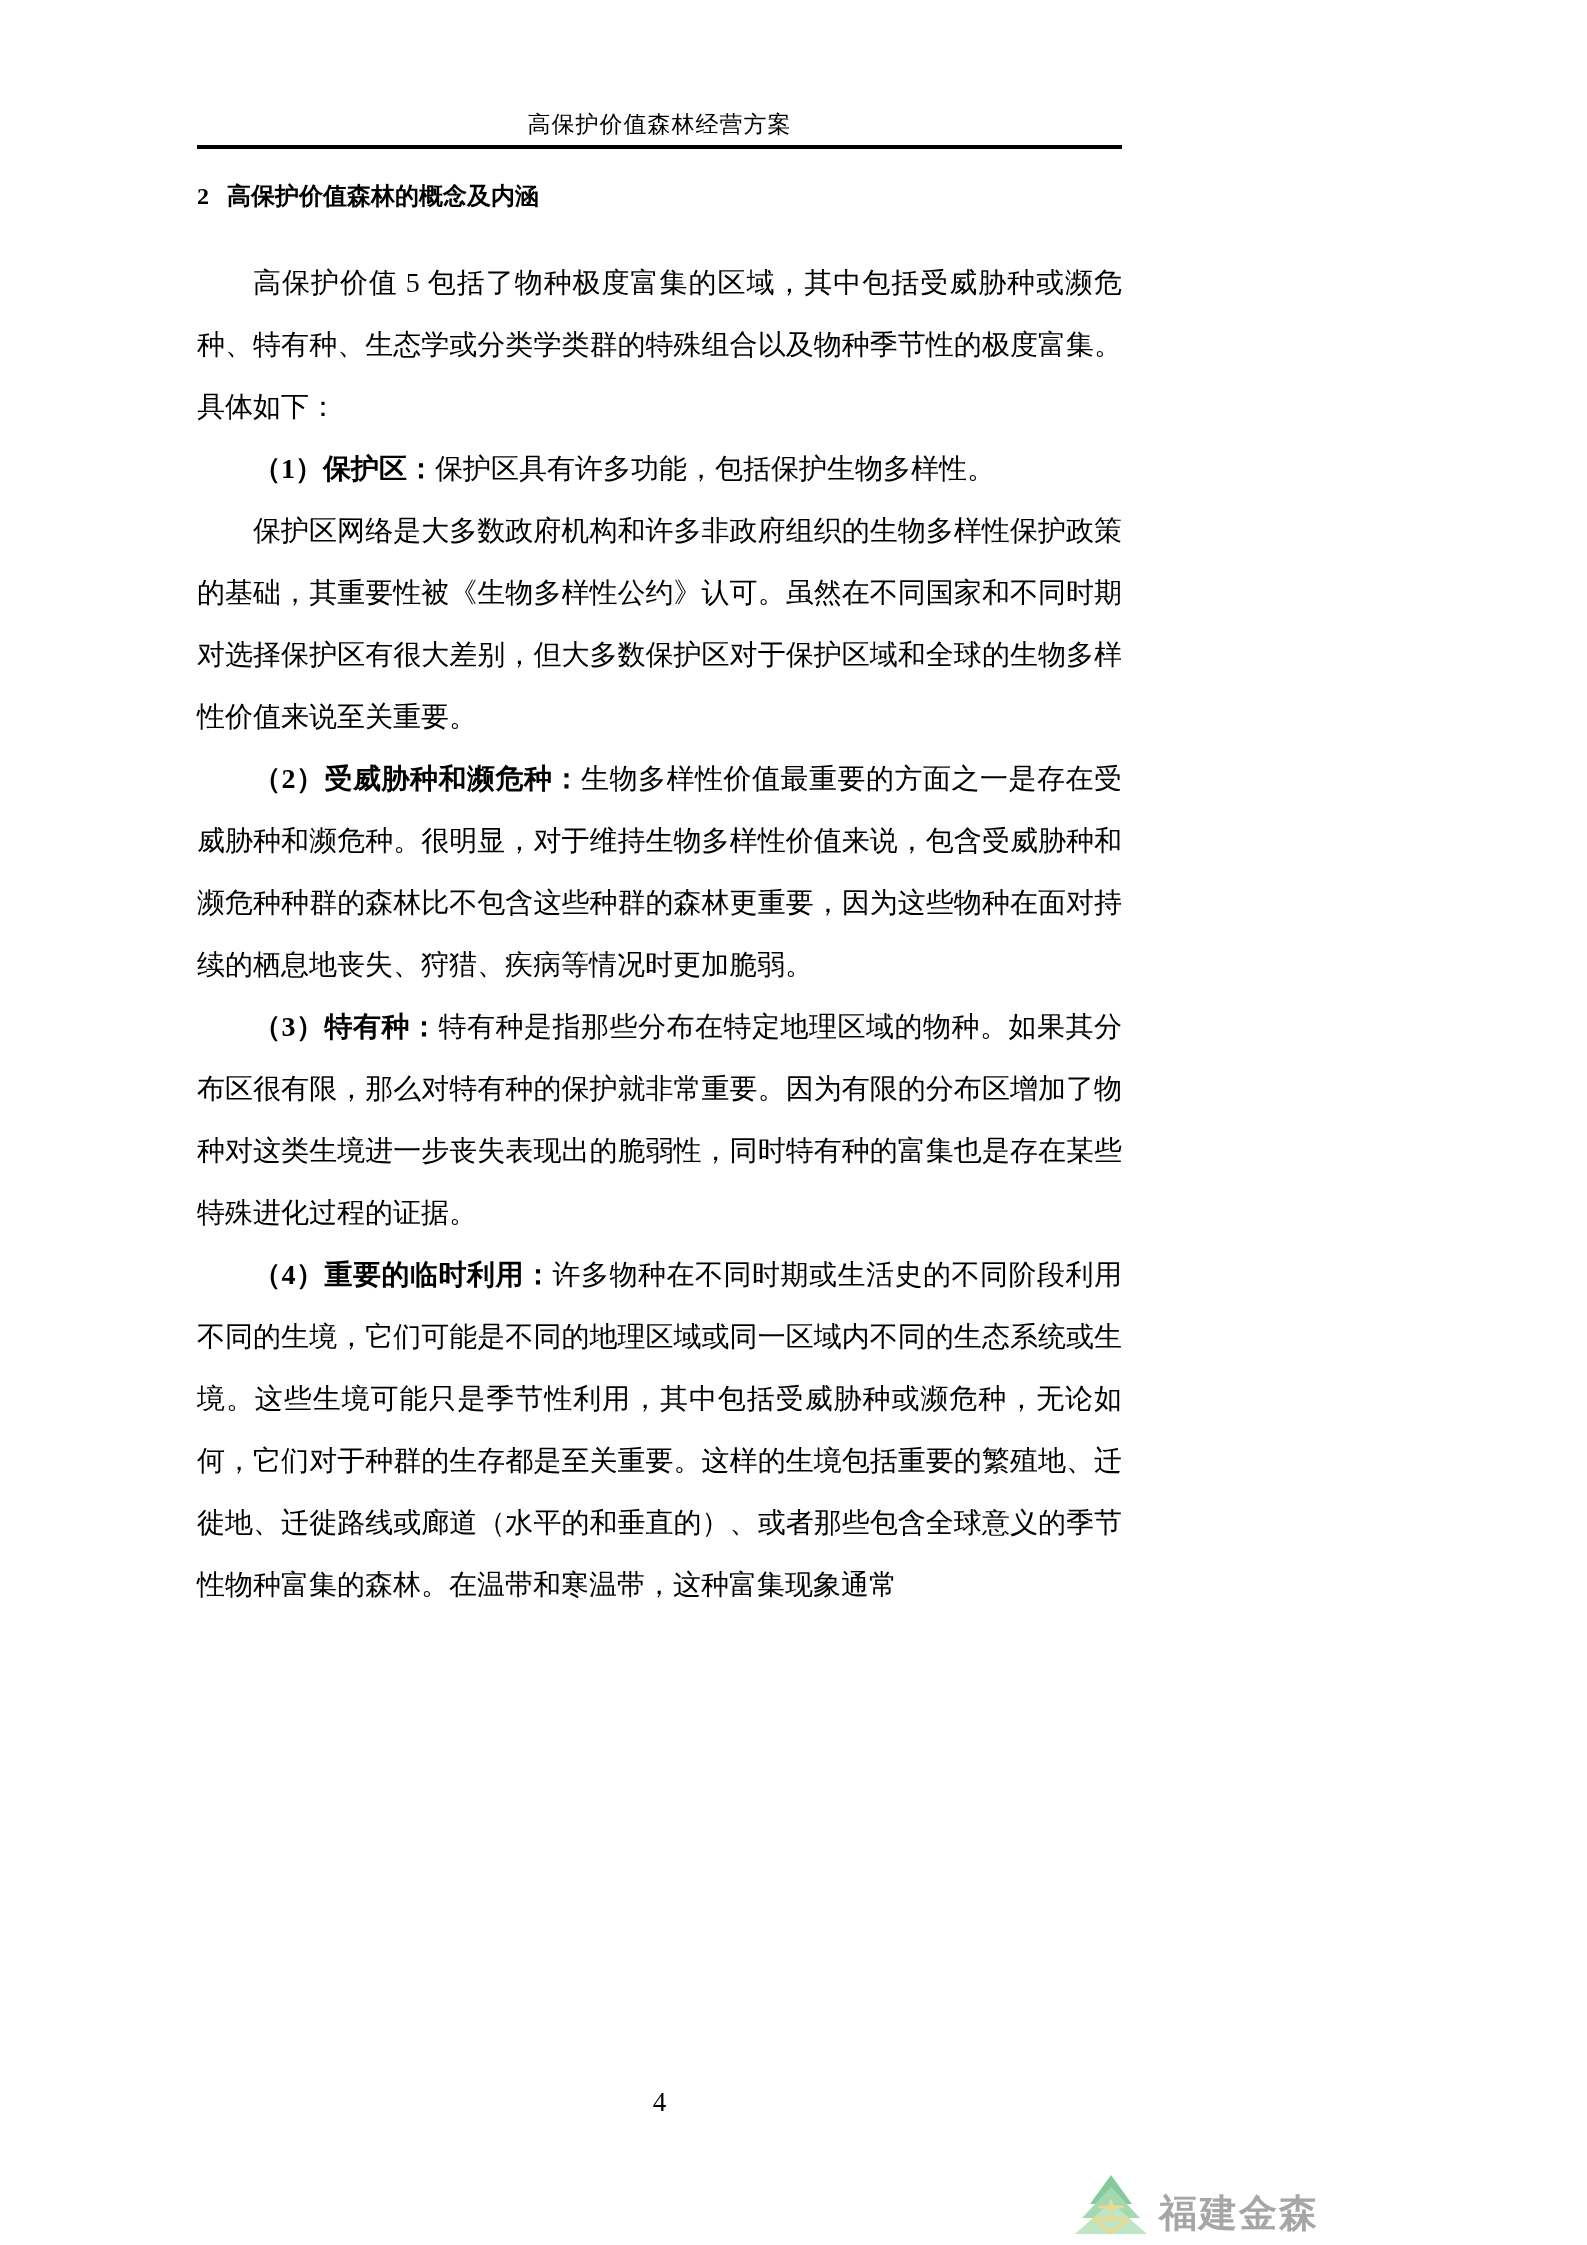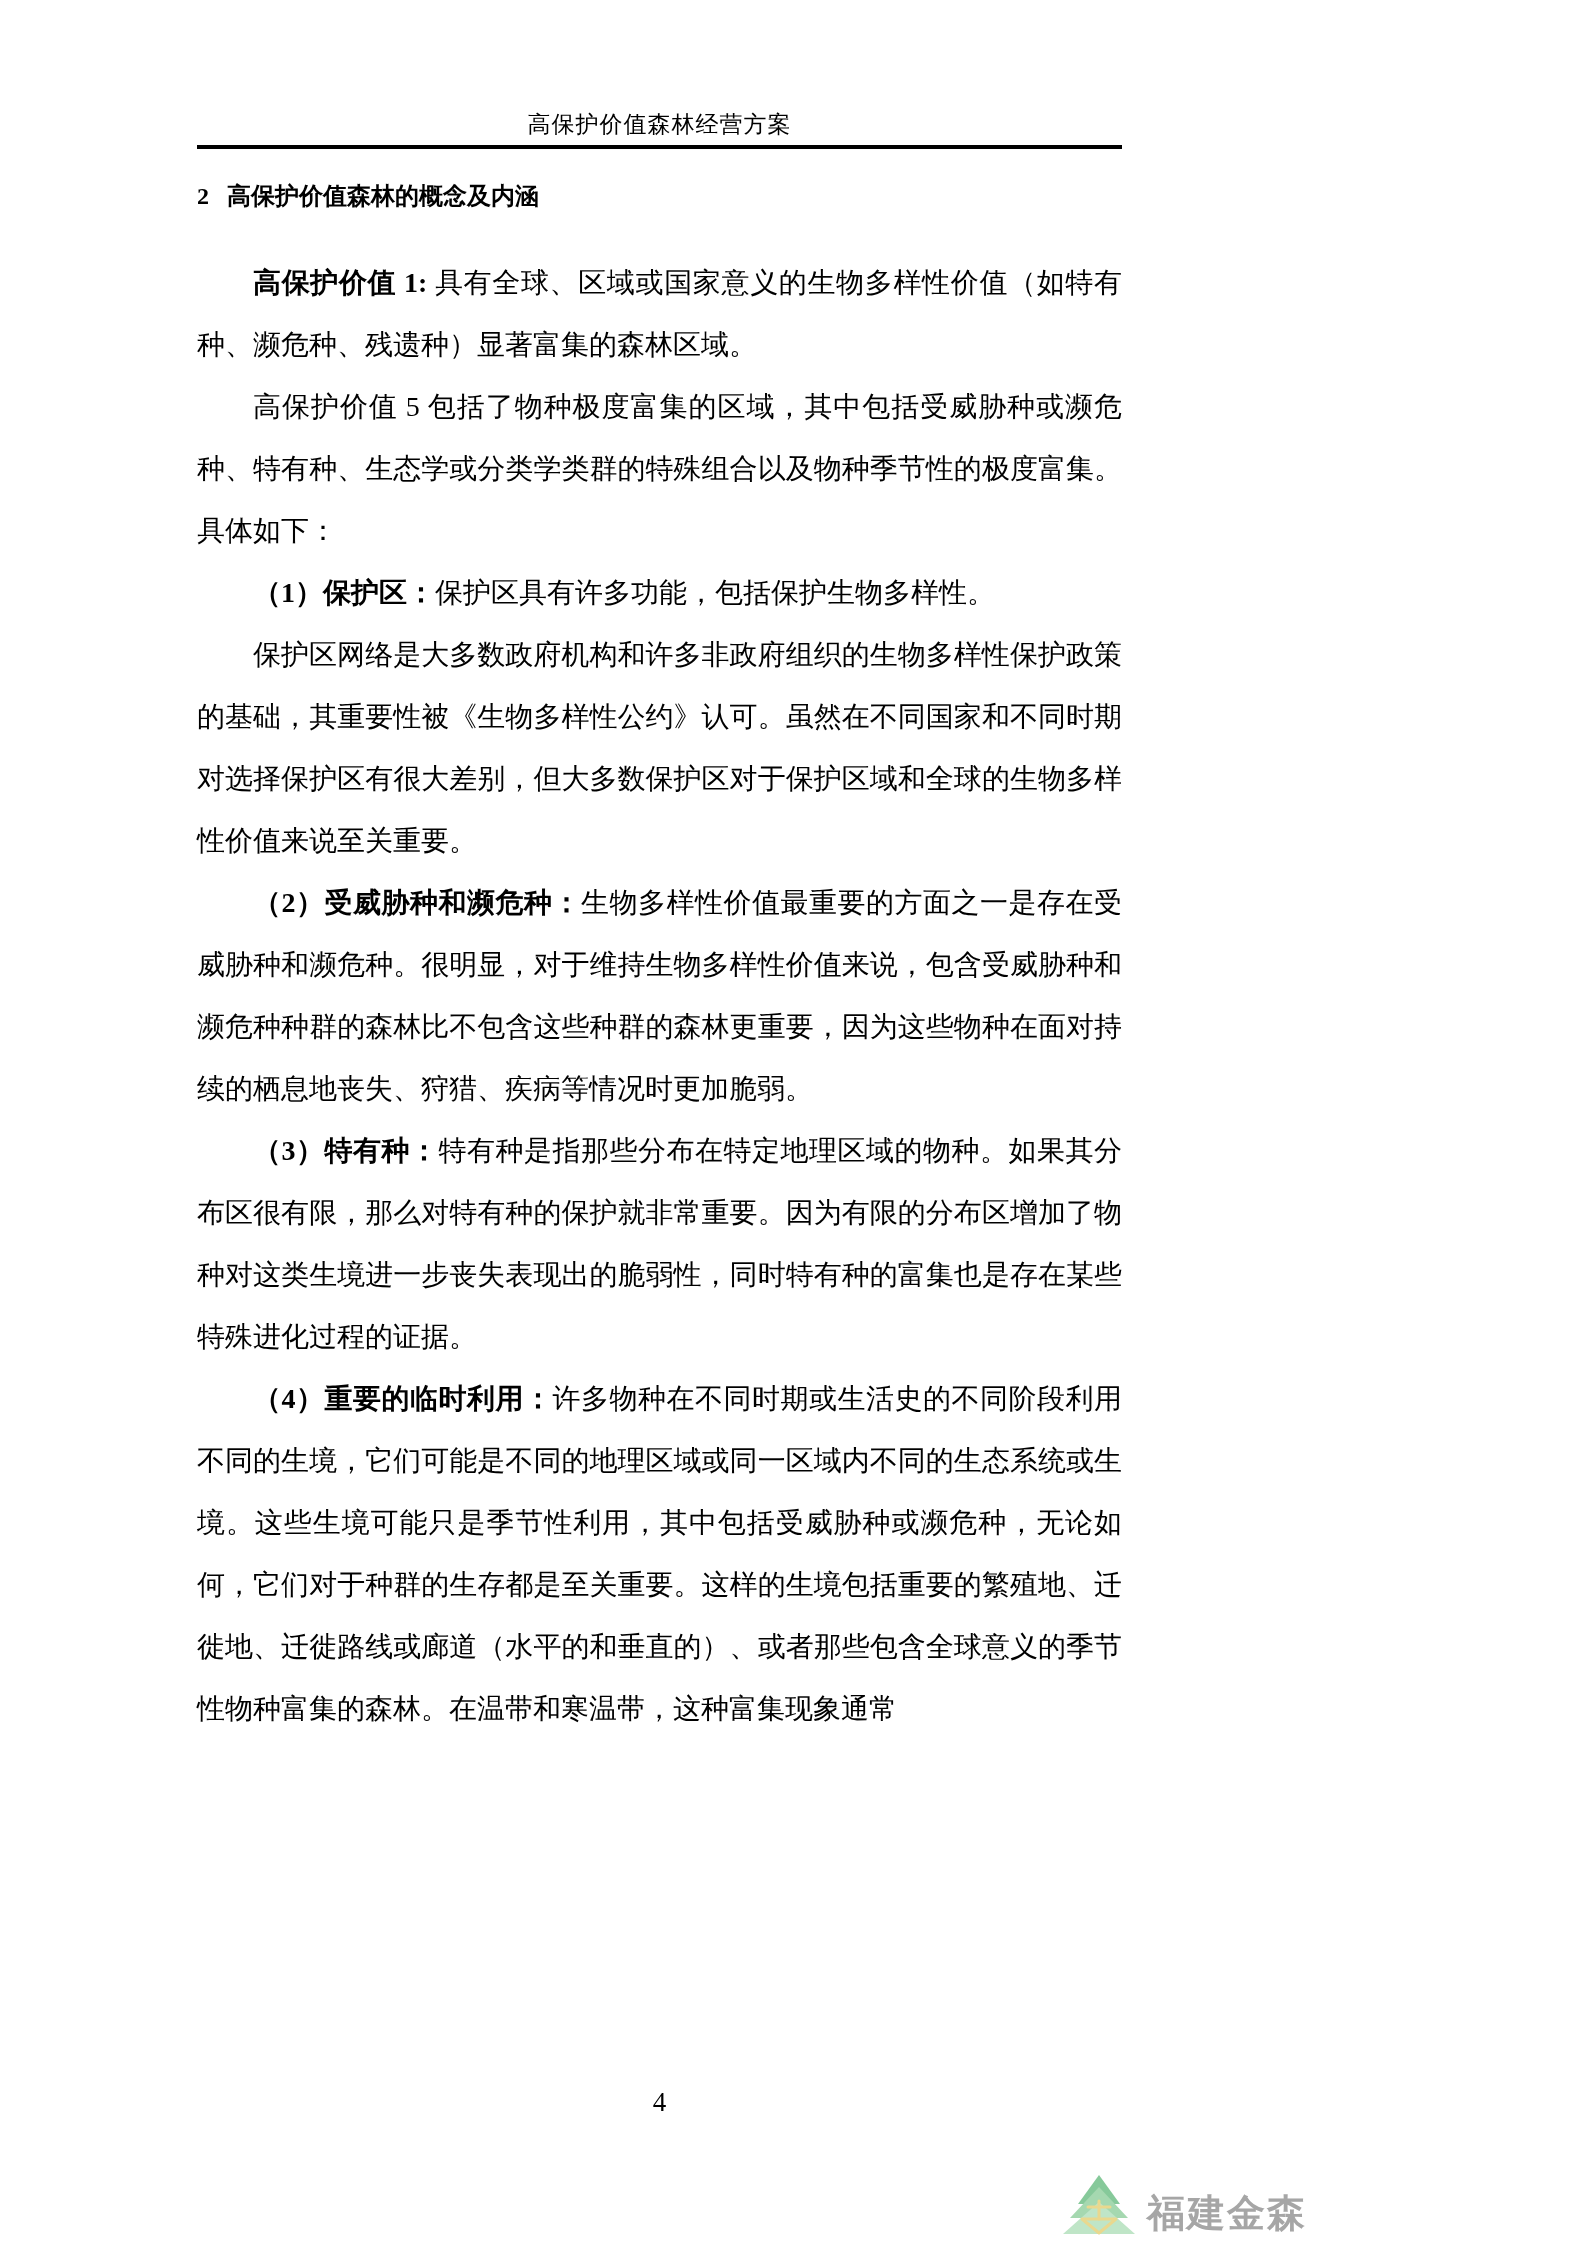--- a/index.html
+++ b/index.html
@@ -31,21 +31,21 @@
     margin:25px 0 34px 0; text-indent:0; text-align:left;
   }
   .heading-title { margin-left:18px; }
 
   .page-number {
     position:absolute; left:0; right:0; bottom:128px;
     text-align:center; font-size:27px; line-height:30px;
   }
 
   .logo {
-    position:absolute; right:12px; bottom:10px;
+    position:absolute; right:0; bottom:10px;
     display:flex; align-items:flex-end;
   }
   .logo-tree { width:76px; height:60px; margin-right:10px; display:block; }
   .logo-text {
     font-family:"Liberation Sans","DejaVu Sans",sans-serif;
     font-weight:bold; font-size:38px; line-height:44px;
     color:#a6a6a6; letter-spacing:2px;
   }
 </style>
 </head>
@@ -57,21 +57,20 @@
     <div class="doc-header-title">高保护价值森林经营方案</div>
   </header>
   <div class="header-rule"></div>
 
   <main class="doc-body">
 
 
     <h1 class="heading"><span class="heading-num">2</span><span class="heading-title">高保护价值森林的概念及内涵</span></h1>
 
 
-    <p class="para"><b class="lead">高保护价值 1:</b><span> 具有全球、区域或国家意义的生物多样性价值（如特有种、濒危种、残遗种）显著富集的森林区域。</span></p>
 
     <p class="para">高保护价值 5 包括了物种极度富集的区域，其中包括受威胁种或濒危种、特有种、生态学或分类学类群的特殊组合以及物种季节性的极度富集。具体如下：</p>
 
     <p class="para"><b class="lead">（1）保护区：</b><span>保护区具有许多功能，包括保护生物多样性。</span></p>
 
     <p class="para">保护区网络是大多数政府机构和许多非政府组织的生物多样性保护政策的基础，其重要性被《生物多样性公约》认可。虽然在不同国家和不同时期对选择保护区有很大差别，但大多数保护区对于保护区域和全球的生物多样性价值来说至关重要。</p>
 
     <p class="para"><b class="lead">（2）受威胁种和濒危种：</b><span>生物多样性价值最重要的方面之一是存在受威胁种和濒危种。很明显，对于维持生物多样性价值来说，包含受威胁种和濒危种种群的森林比不包含这些种群的森林更重要，因为这些物种在面对持续的栖息地丧失、狩猎、疾病等情况时更加脆弱。</span></p>
 
     <p class="para"><b class="lead">（3）特有种：</b><span>特有种是指那些分布在特定地理区域的物种。如果其分布区很有限，那么对特有种的保护就非常重要。因为有限的分布区增加了物种对这类生境进一步丧失表现出的脆弱性，同时特有种的富集也是存在某些特殊进化过程的证据。</span></p>

